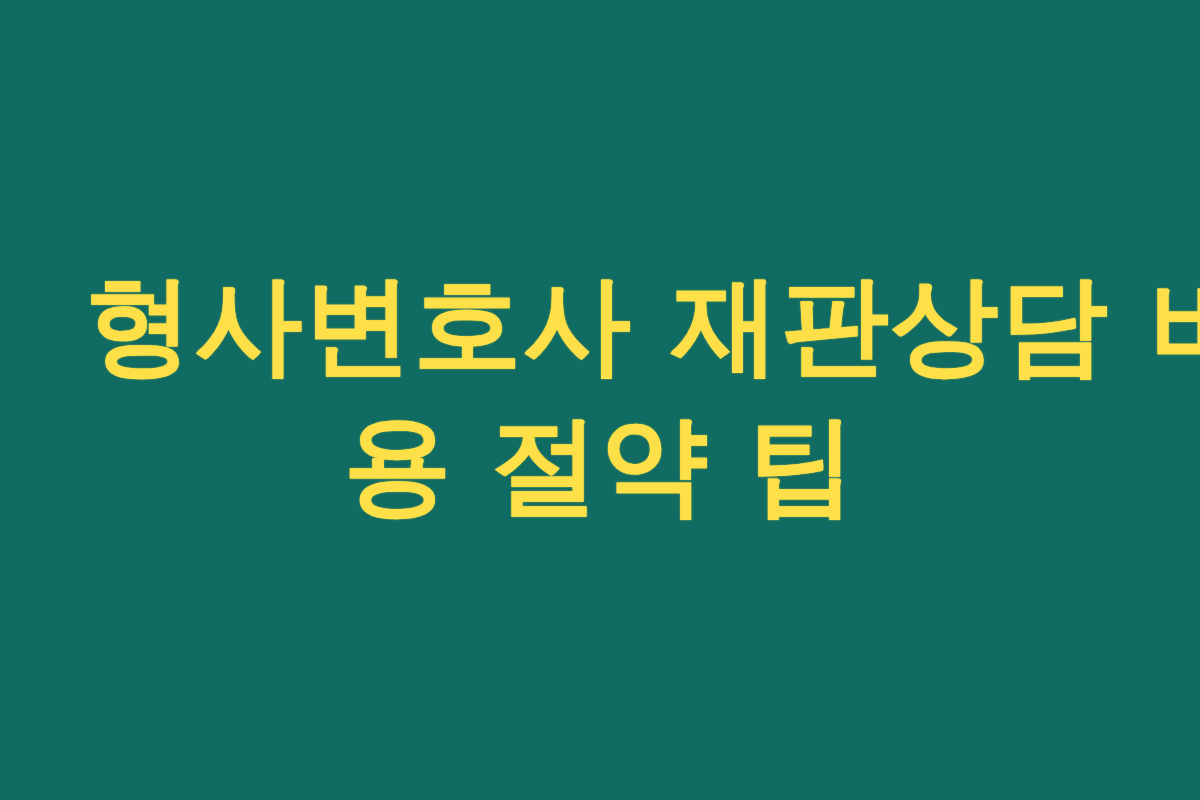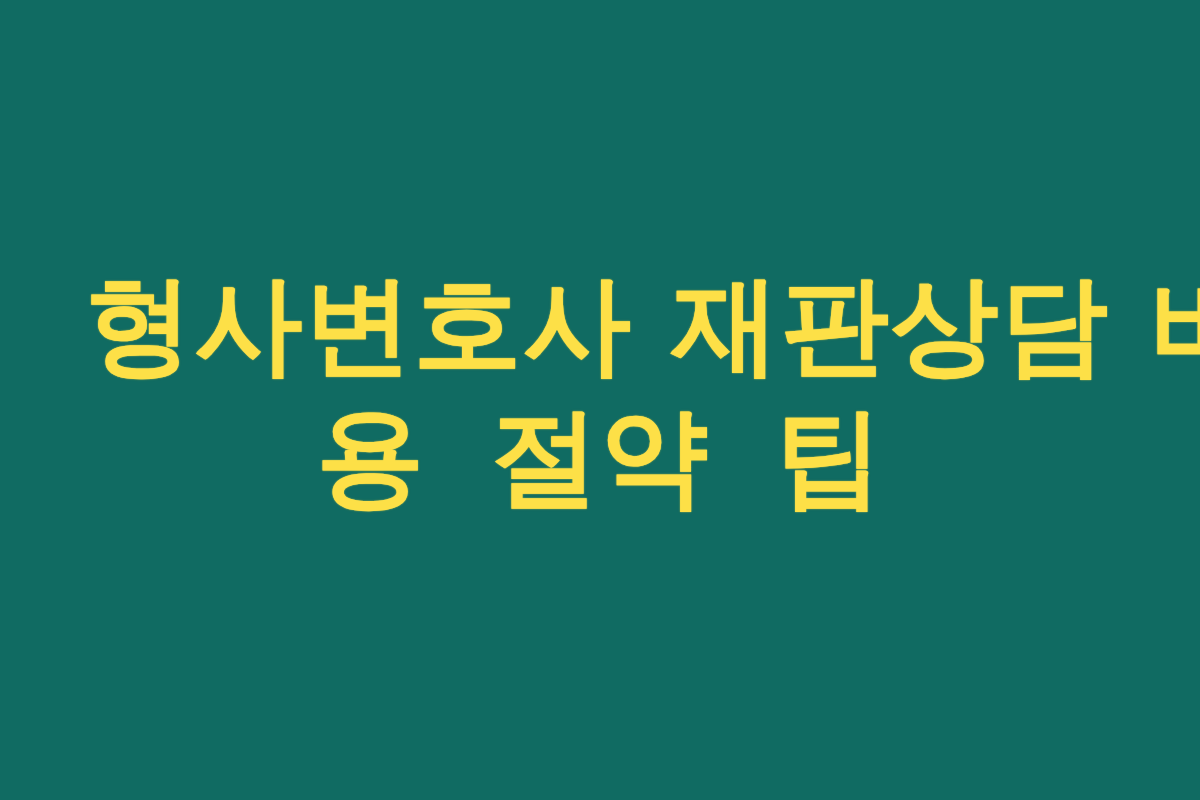--- a/index.html
+++ b/index.html
@@ -47,21 +47,20 @@
       0 0 1.1px rgba(253, 224, 71, 0.85),
       0 0 2.2px rgba(253, 224, 71, 0.35);
   }
 
   .title-line--first {
     letter-spacing: 1.5px;
   }
 
   .title-line--second {
     letter-spacing: 1px;
-    font-family: Liberation Mono, monospace;
   }
 </style>
 </head>
 <body>
 
 <div class="banner">
 
   <div class="title-block">
 
     <span class="title-line title-line--first">형사변호사 재판상담 비</span>

